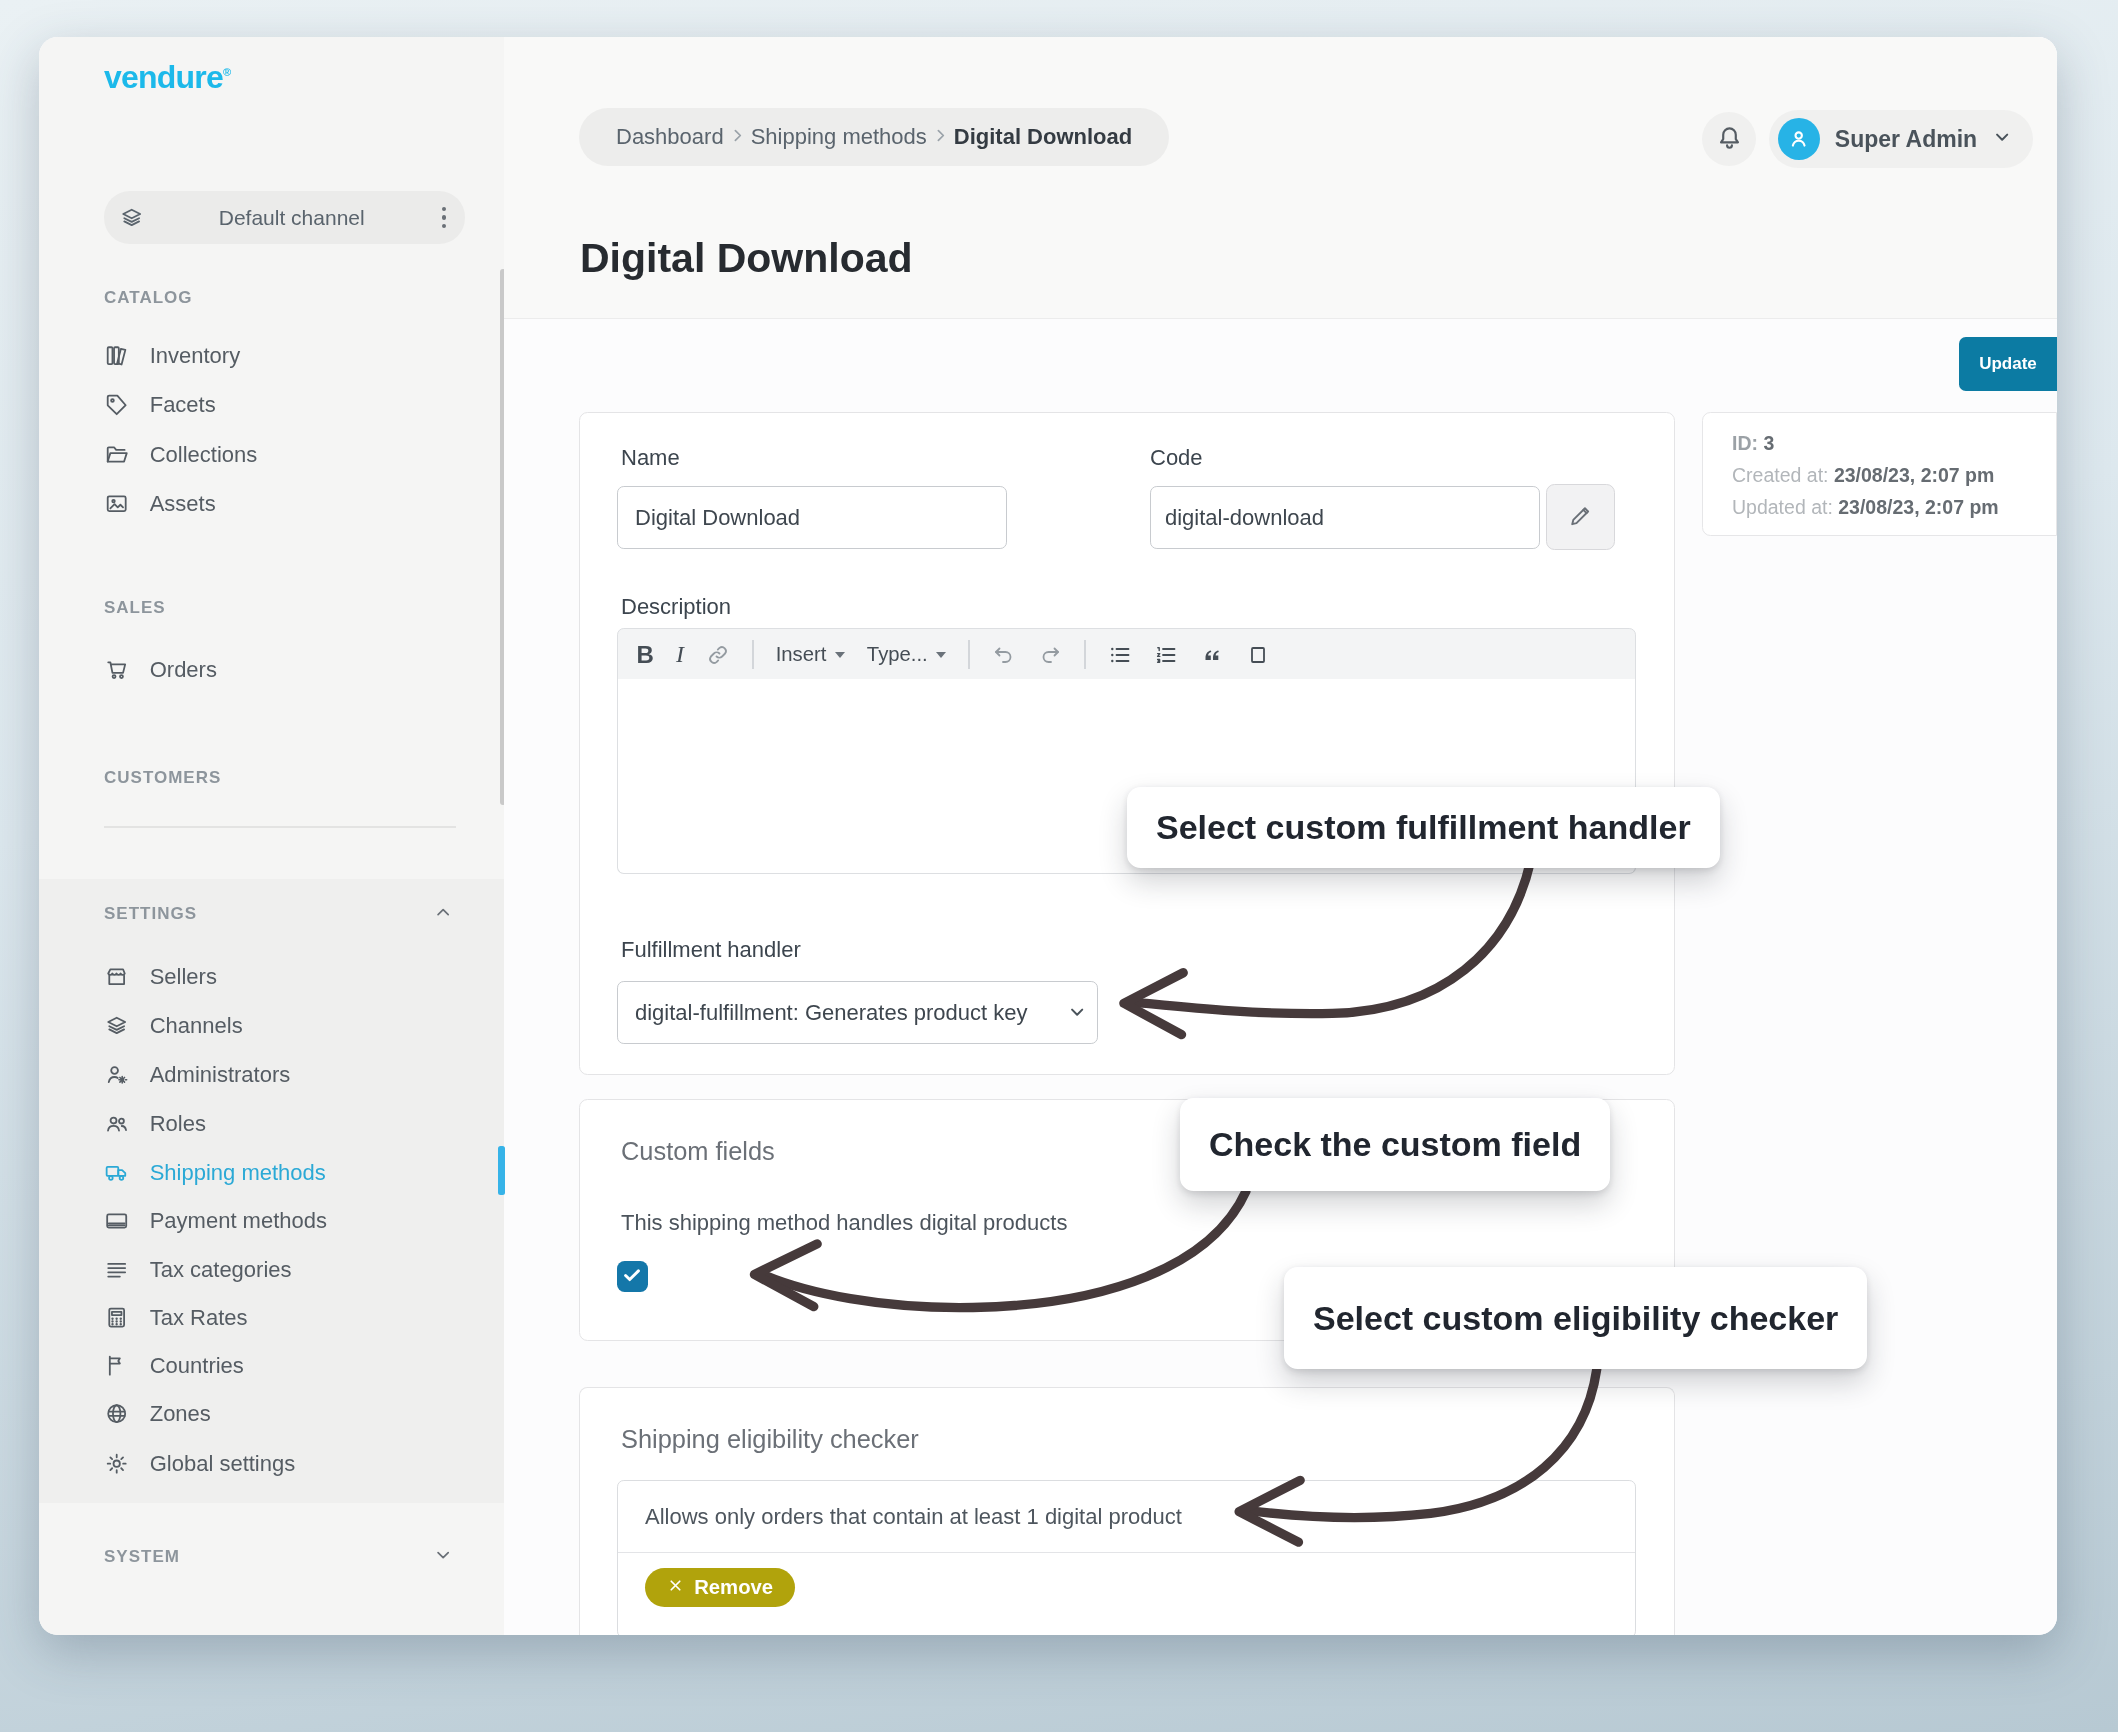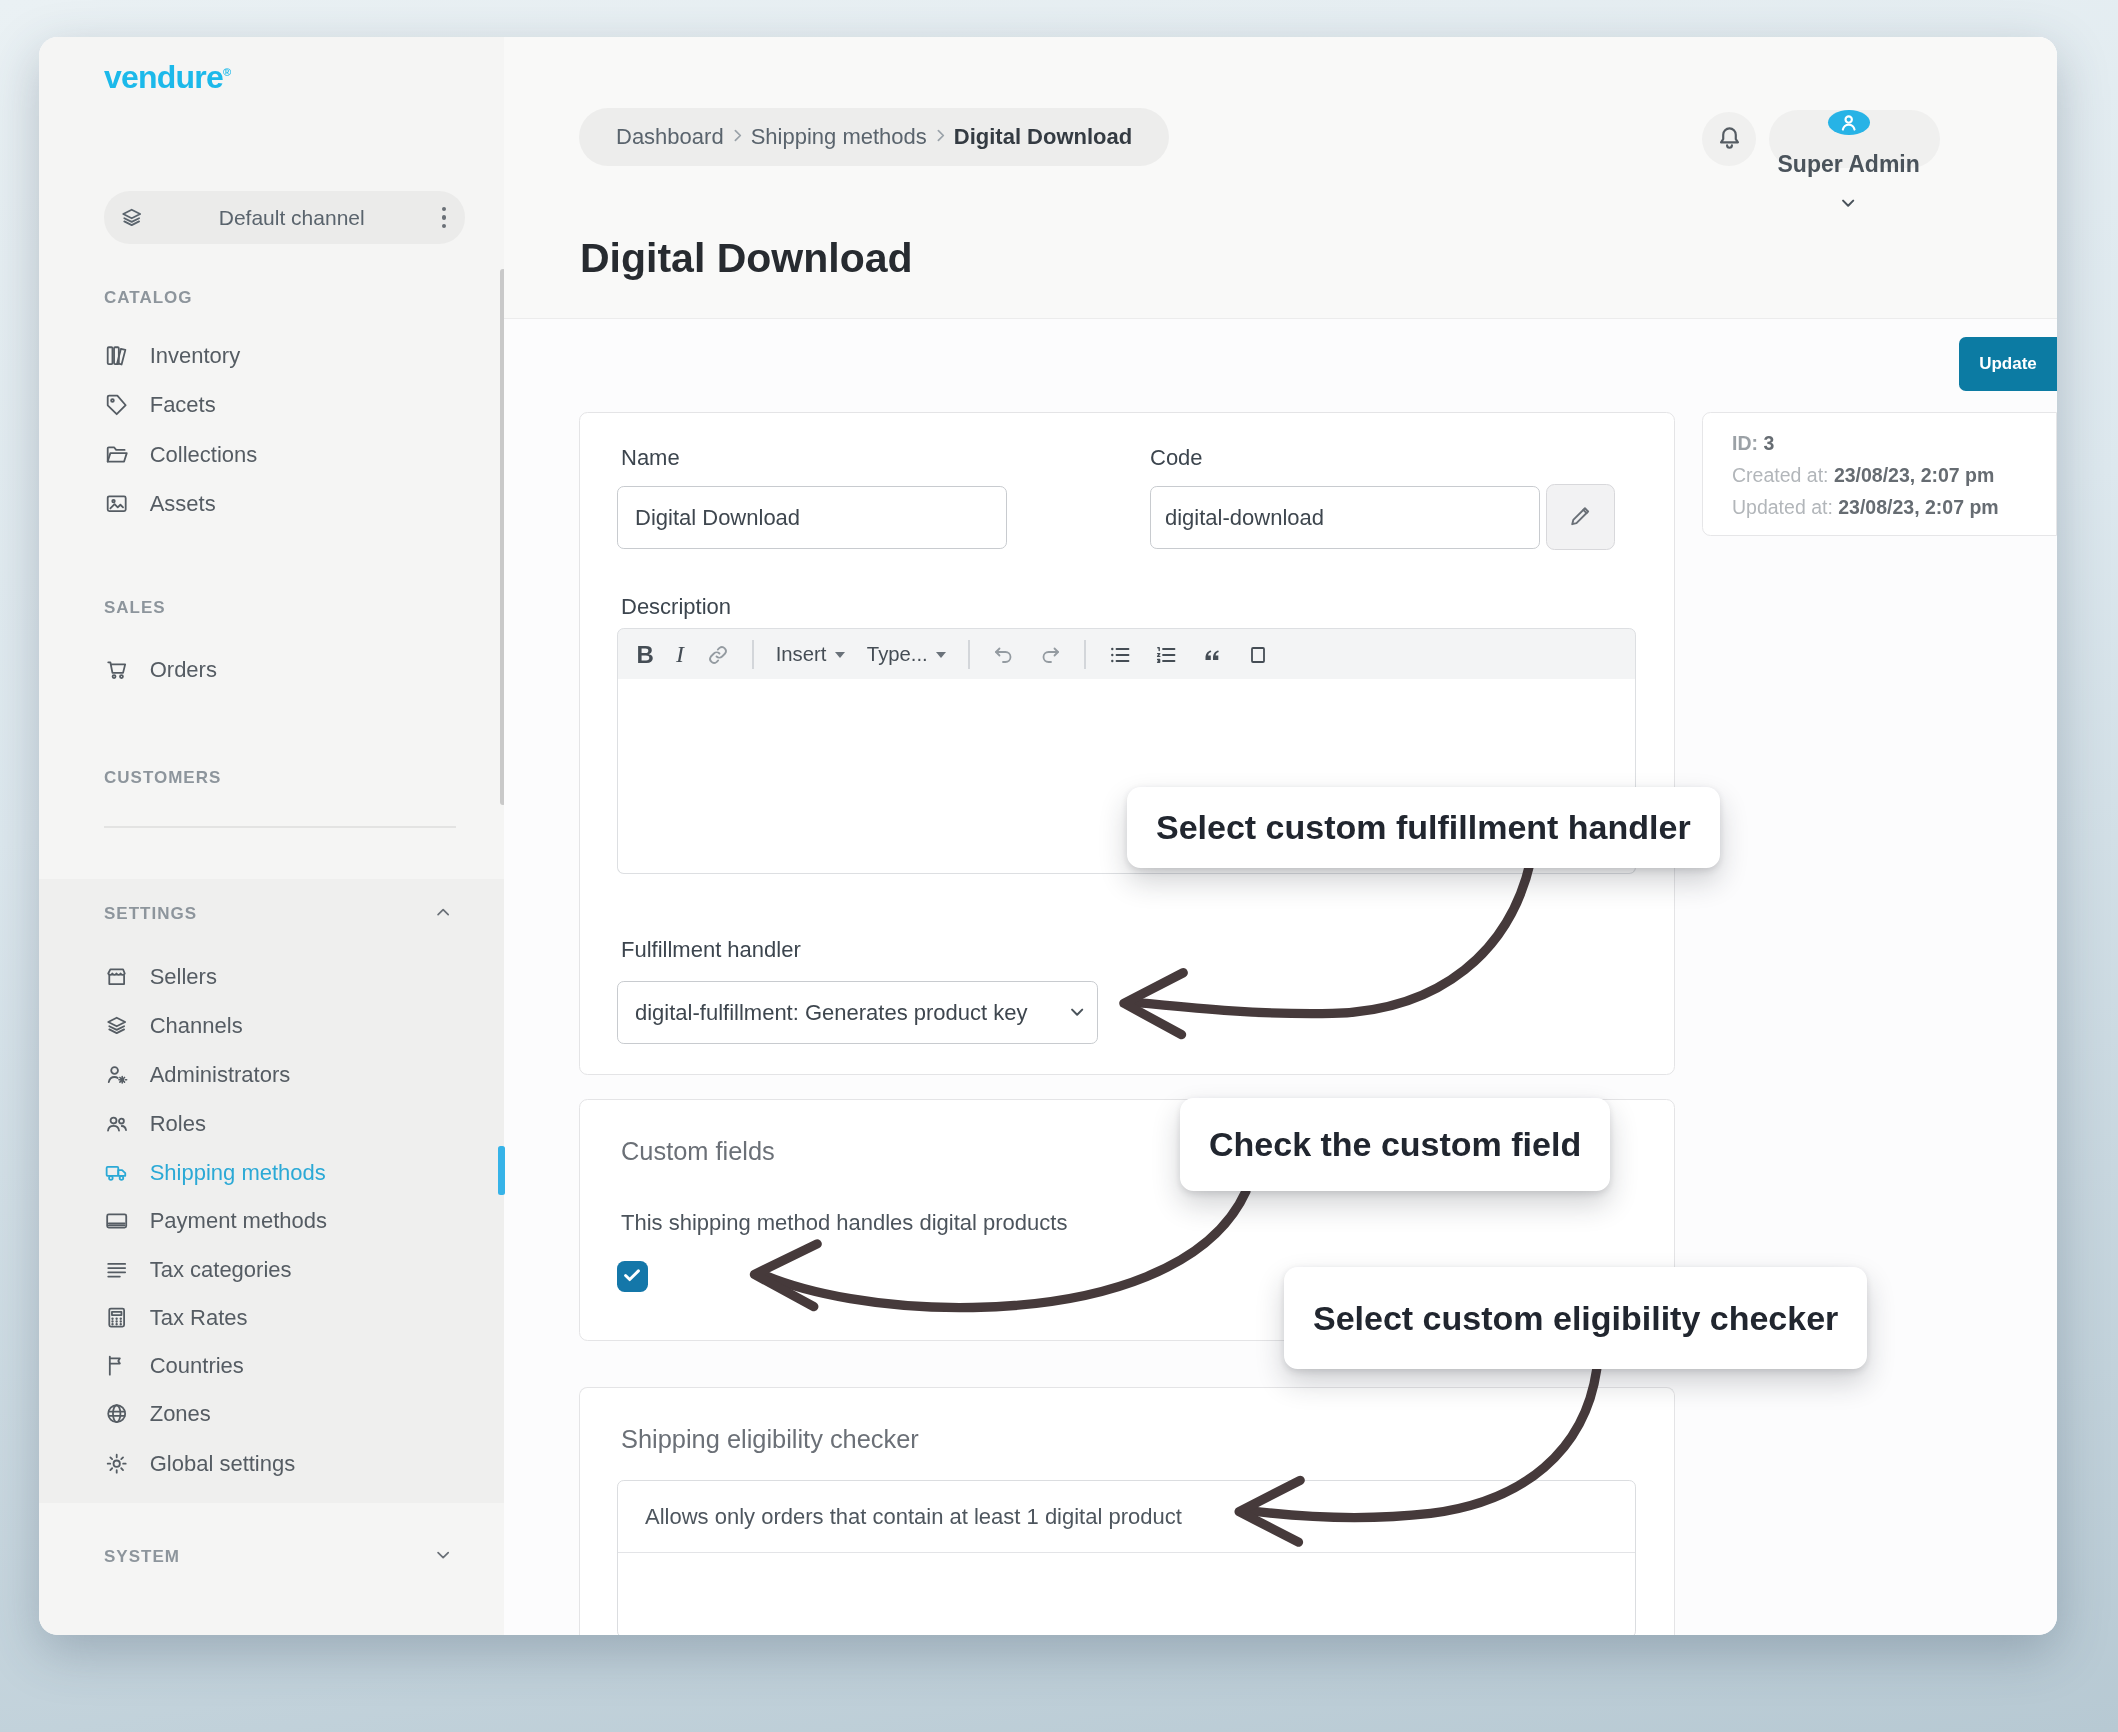--- a/index.html
+++ b/index.html
@@ -35,21 +35,21 @@
   .main{position:relative;flex:1;background:#fcfcfd;}
   .topband{position:absolute;left:0;top:0;right:0;height:281px;background:#f9f9f8;border-bottom:1.7px solid #ececec;}
   .crumbs{position:absolute;left:75px;top:71px;height:58px;background:#ededec;border-radius:29px;
           display:flex;align-items:center;gap:5px;padding:0 37px;font-size:22px;color:#5a646d;text-align:center;}
   .crumbs .last{font-weight:700;color:#343b42;}
   .crumb-sep svg{width:17px;height:17px;stroke:#9aa2a9;fill:none;stroke-width:2.4;stroke-linecap:round;stroke-linejoin:round;}
   .bell-btn{position:absolute;left:1198px;top:75px;width:54px;height:54px;border-radius:50%;background:#f0f0ef;
             display:flex;align-items:center;justify-content:center;color:#555c63;}
   .bell-btn svg{width:29px;height:29px;stroke:currentColor;fill:none;stroke-width:1.8;stroke-linecap:round;stroke-linejoin:round;}
   .admin-pill{position:absolute;left:1265px;top:73px;height:58px;background:#f0f0ef;border-radius:29px;
-              display:flex;align-items:center;gap:15.3px;padding:0 20.3px 0 8.5px;flex-direction:column;}
+              display:flex;align-items:center;gap:15.3px;padding:0 20.3px 0 8.5px;}
   .avatar{width:42px;height:42px;border-radius:50%;background:#27b3e6;display:flex;align-items:center;justify-content:center;}
   .avatar svg{width:25.4px;height:25.4px;stroke:#fff;fill:none;stroke-width:2;stroke-linecap:round;stroke-linejoin:round;}
   .admin-pill .nm{font-size:23px;color:#4a535b;font-weight:600;}
   .admin-pill .dd svg,.select .dd svg{width:20.3px;height:20.3px;stroke:#4a535b;fill:none;stroke-width:2.4;stroke-linecap:round;stroke-linejoin:round;}
   .page-title{position:absolute;left:76px;top:198px;font-size:41px;font-weight:700;color:#272b30;}
   .update-btn{position:absolute;right:0;top:300px;width:98px;height:54px;background:#0c7ba3;color:#fff;
               border:none;border-radius:6.8px 0 0 6.8px;font-size:17px;font-weight:600;font-family:inherit;}
   .card{position:absolute;background:#fff;border:1.7px solid #e4e4e6;border-radius:8.5px;box-sizing:border-box;}
   .flabel{position:absolute;font-size:22px;color:#3c454e;}
   .tinput{position:absolute;height:63px;border:1.7px solid #c8cbcf;border-radius:6.8px;font-size:22px;color:#3e464e;
@@ -430,20 +430,28 @@
           <span><svg viewBox="0 0 24 24">
                 <path d="m5 12.5 4.5 4.5L19 7.5"></path>
               </svg></span>
         </div>
       </div>
 
       <div class="card" style="left:75px;top:1350px;width:1096px;height:250px;border-bottom:none;border-radius:8.5px 8.5px 0 0;">
         <div class="card-h" style="top:37px">Shipping eligibility checker</div>
         <div class="rule-box">
           <div class="rule-row1">Allows only orders that contain at least 1 digital product</div>
+          <div class="rule-row2">
+            <button class="remove-pill">
+              <span><svg viewBox="0 0 24 24">
+                    <path d="M6 6l12 12M18 6 6 18"></path>
+                  </svg></span>
+              <span>Remove</span>
+            </button>
+          </div>
         </div>
       </div>
 
       <div class="details">
         <div class="row" style="top:18.6px"><span class="k1">ID:</span> <span class="v">3</span></div>
         <div class="row" style="top:51px"><span class="k">Created at:</span> <span class="v">23/08/23, 2:07 pm</span></div>
         <div class="row" style="top:83px"><span class="k">Updated at:</span> <span class="v">23/08/23, 2:07 pm</span></div>
       </div>
     </div>
   </div>

